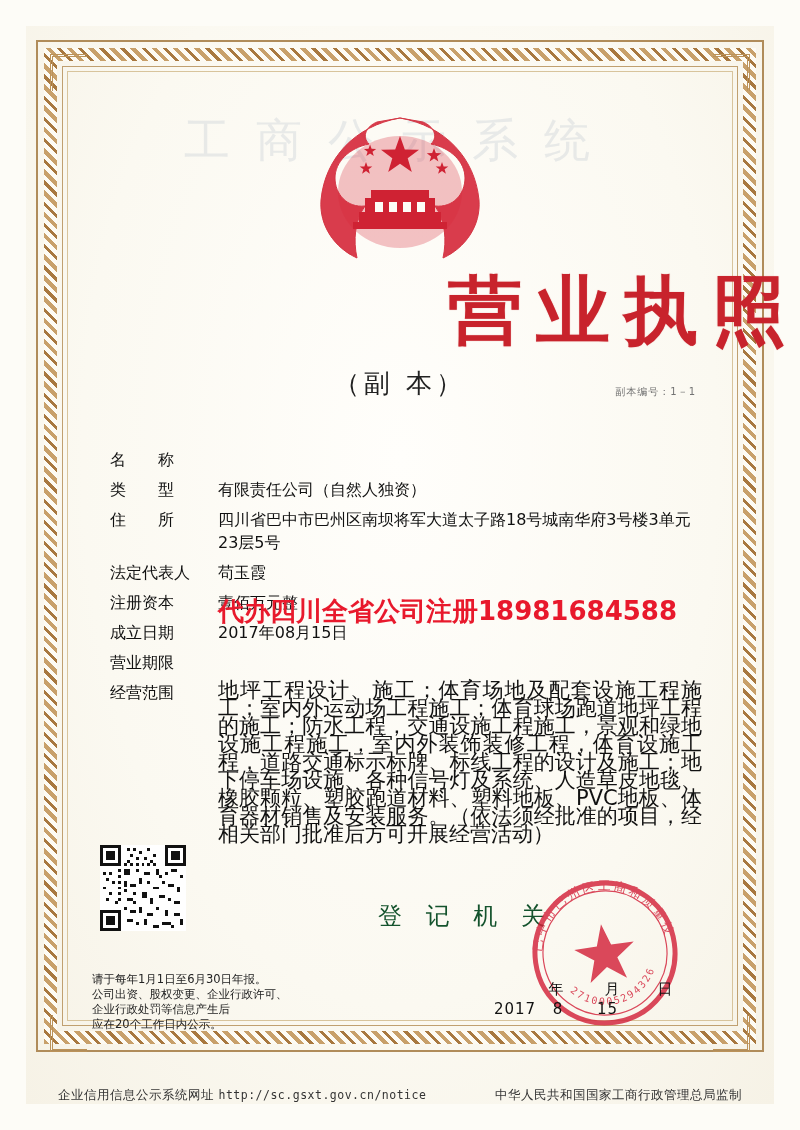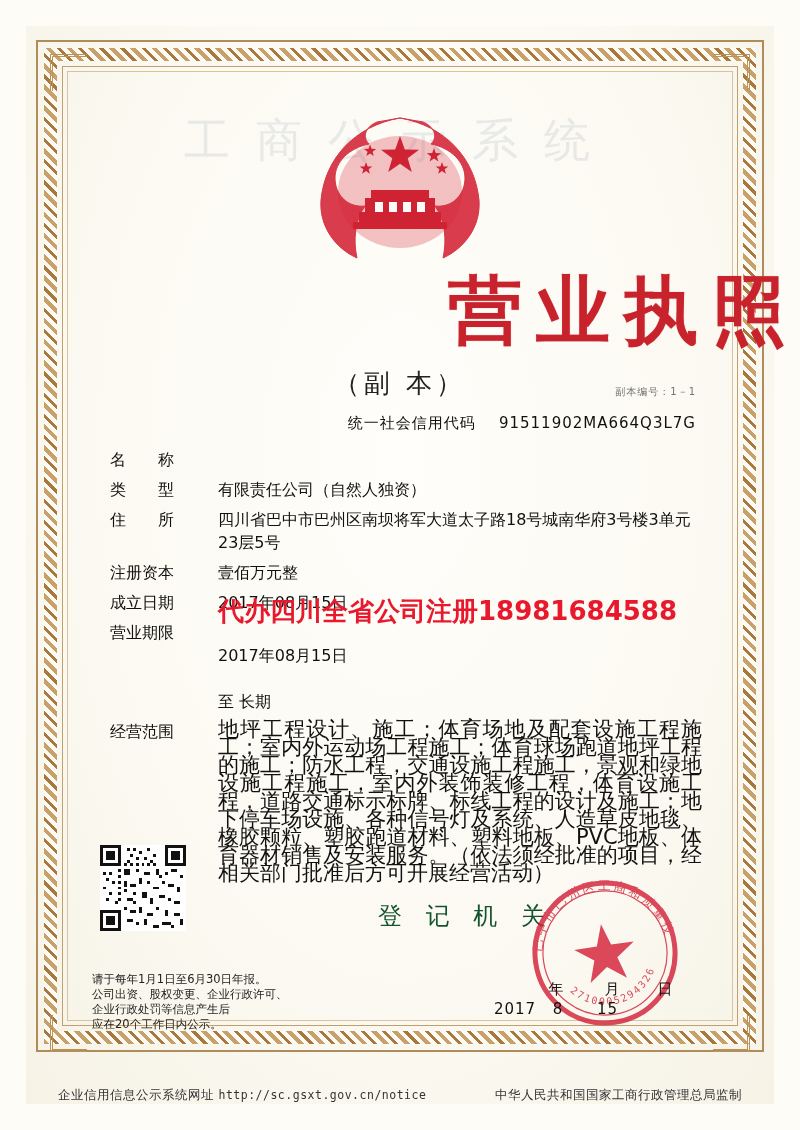--- a/index.html
+++ b/index.html
@@ -320,60 +320,54 @@
         <polygon points="139,40 140.8,45.1 146.2,45.2 141.9,48.4 143.4,53.6 139,50.5 134.6,53.6 136.1,48.4 131.8,45.2 137.2,45.1" fill="#cf2233" stroke="none"></polygon>
         <polygon points="147,54 148.6,58.4 153.3,58.5 149.6,61.3 150.9,65.8 147,63.1 143.1,65.8 144.4,61.3 140.7,58.5 145.4,58.4" fill="#cf2233" stroke="none"></polygon>
       </g>
     </svg>
   </div>
 
   <div class="title">营业执照</div>
   <div class="subtitle">（副  本）</div>
 
   <div class="copy-no">副本编号：1－1</div>
-  <div class="credit-code">
-    <span>统一社会信用代码</span>
-    &nbsp;&nbsp;
-    <span>91511902MA664Q3L7G</span>
-  </div>
 
   <div class="fields">
 
     <div class="row">
       <div class="label">名　　称</div>
     </div>
 
     <div class="row">
       <div class="label">类　　型</div>
       <div class="value">有限责任公司（自然人独资）</div>
     </div>
 
     <div class="row">
       <div class="label">住　　所</div>
       <div class="value">四川省巴中市巴州区南坝将军大道太子路18号城南华府3号楼3单元23层5号</div>
     </div>
 
+    <div class="row">
+      <div class="label">法定代表人</div>
+      <div class="value">苟玉霞</div>
+    </div>
 
     <div class="row">
       <div class="label">注册资本</div>
       <div class="value">壹佰万元整</div>
     </div>
 
     <div class="row">
       <div class="label">成立日期</div>
       <div class="value">2017年08月15日</div>
     </div>
 
     <div class="row period">
       <div class="label">营业期限</div>
-      <div class="value">
-        <span>2017年08月15日</span>
-        <span class="sep"></span>
-        <span>至  长期</span>
-      </div>
     </div>
 
     <div class="row scope">
       <div class="label">经营范围</div>
       <div class="value">地坪工程设计、施工；体育场地及配套设施工程施工；室内外运动场工程施工；体育球场跑道地坪工程的施工；防水工程，交通设施工程施工，景观和绿地设施工程施工，室内外装饰装修工程，体育设施工程，道路交通标示标牌、标线工程的设计及施工；地下停车场设施、各种信号灯及系统、人造草皮地毯、橡胶颗粒、塑胶跑道材料、塑料地板、PVC地板、体育器材销售及安装服务。（依法须经批准的项目，经相关部门批准后方可开展经营活动）</div>
     </div>
 
   </div>
 
   <div class="red-overlay">代办四川全省公司注册18981684588</div>

